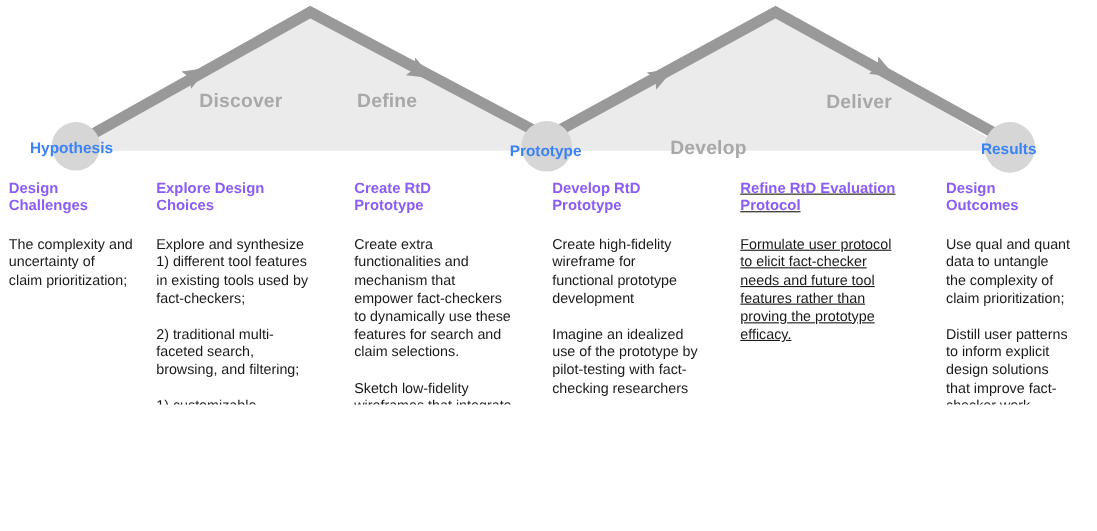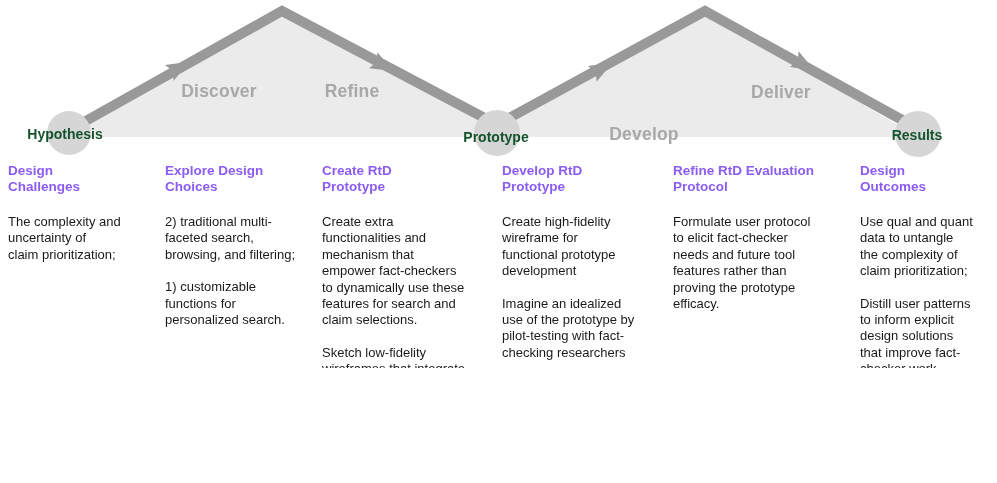--- a/index.html
+++ b/index.html
@@ -17,21 +17,21 @@
   .feedback { fill:none; stroke:var(--dashed-arrow,#9e9e9e); stroke-width:3.2; stroke-dasharray:9 6.5; }
   .feedback-head { fill:var(--dashed-arrow,#9e9e9e); }
 
   .phase-label {
     position:absolute; transform:translateX(-50%);
     font-weight:bold; font-size:17.5px; letter-spacing:.2px;
     color:var(--phase-label,#a8a8a8); white-space:nowrap;
   }
   .milestone-label {
     position:absolute; transform:translateX(-50%);
-    font-weight:bold; font-size:14px; color:#14532d; white-space:nowrap;
+    font-weight:bold; font-size:14px; color:#3b82f6; white-space:nowrap;
   }
 
   .col { position:absolute; top:163px; }
   .col h3 {
     margin:0 0 19px 0; font-size:13.5px; line-height:16px; font-weight:bold;
     color:#8b5cf6; white-space:pre-line;
   }
   .col p {
     margin:15px 0 16px 0; font-size:13px; line-height:16.4px;
     white-space:pre-line;
@@ -59,39 +59,43 @@
     <circle class="node-circle" cx="918" cy="134" r="23"></circle>
 
     <path class="feedback" d="M 743,418 L 743,448 L 575,448 L 575,395"></path>
     <polygon class="feedback-head" points="565,394 585,394 575,373"></polygon>
 
     <path class="feedback" d="M 905,416 L 905,466 L 65,466 L 65,428"></path>
     <polygon class="feedback-head" points="55,427 75,427 65,406"></polygon>
   </svg>
 
   <div class="phase-label" style="left:219px; top:81px;">Discover</div>
-  <div class="phase-label" style="left:352px; top:81px;">Refine</div>
+  <div class="phase-label" style="left:352px; top:81px;">Define</div>
   <div class="phase-label" style="left:644px; top:82px;margin-top:42px;">Develop</div>
   <div class="phase-label" style="left:781px; top:82px;">Deliver</div>
 
   <div class="milestone-label" style="left:65px; top:126px;">Hypothesis</div>
   <div class="milestone-label" style="left:496px; top:129px;">Prototype</div>
   <div class="milestone-label" style="left:917px; top:127px;text-align:right;">Results</div>
 
   <div class="col" style="left:8px; width:132px;">
     <h3>Design
 Challenges</h3>
     <p>The complexity and
 uncertainty of
 claim prioritization;</p>
   </div>
 
-  <div class="col" style="left:165px; width:164px;">
+  <div class="col" style="left:142px; width:164px;">
     <h3>Explore Design
 Choices</h3>
+    <p>Explore and synthesize
+1) different tool features
+in existing tools used by
+fact-checkers;</p>
     <p>2) traditional multi-
 faceted search,
 browsing, and filtering;</p>
     <p>1) customizable
 functions for
 personalized search.</p>
   </div>
 
   <div class="col" style="left:322px; width:170px;">
     <h3>Create RtD
@@ -115,21 +119,21 @@
     <p>Create high-fidelity
 wireframe for
 functional prototype
 development</p>
     <p>Imagine an idealized
 use of the prototype by
 pilot-testing with fact-
 checking researchers</p>
   </div>
 
-  <div class="col" style="left:673px; width:170px;">
+  <div class="col" style="left:673px; width:170px;text-decoration:underline;">
     <h3>Refine RtD Evaluation
 Protocol</h3>
     <p>Formulate user protocol
 to elicit fact-checker
 needs and future tool
 features rather than
 proving the prototype
 efficacy.</p>
   </div>
 

